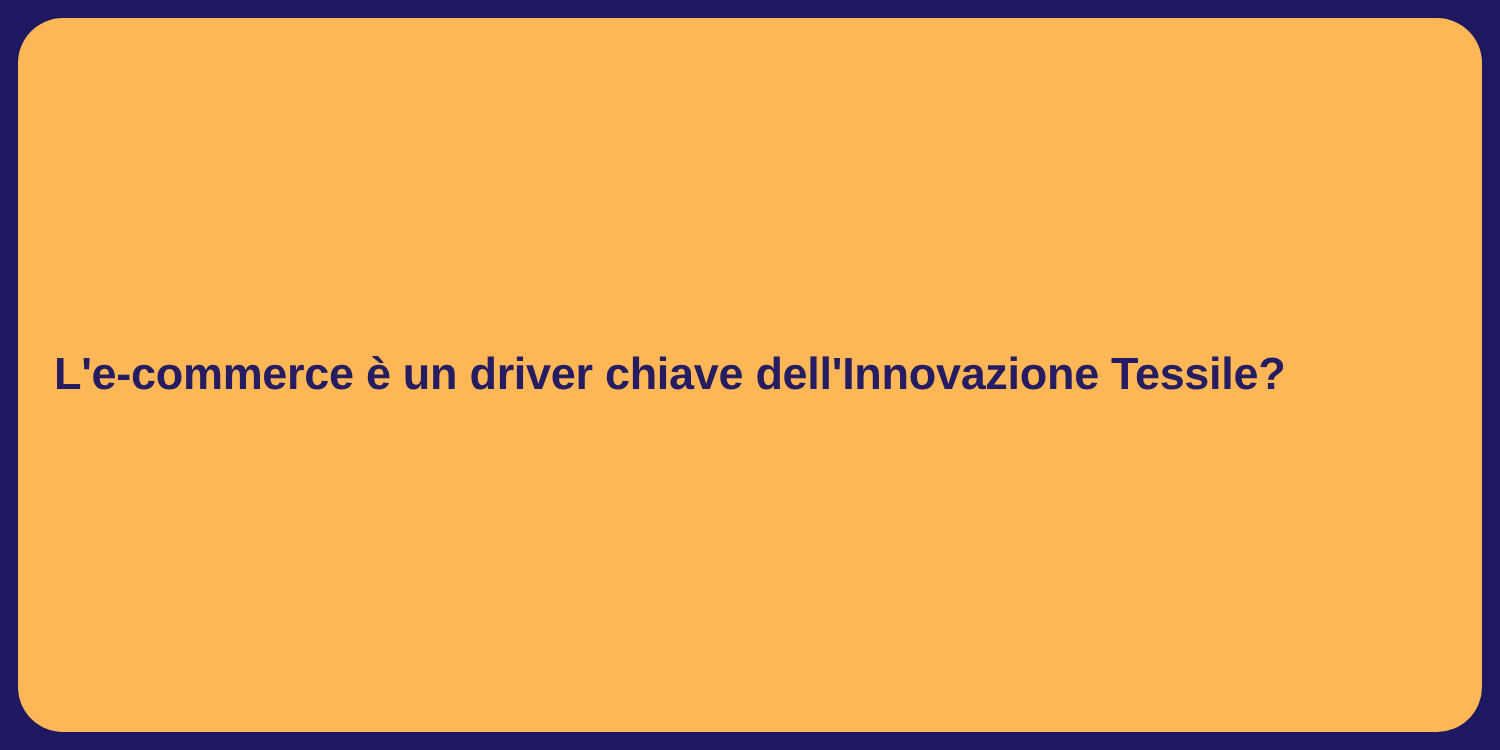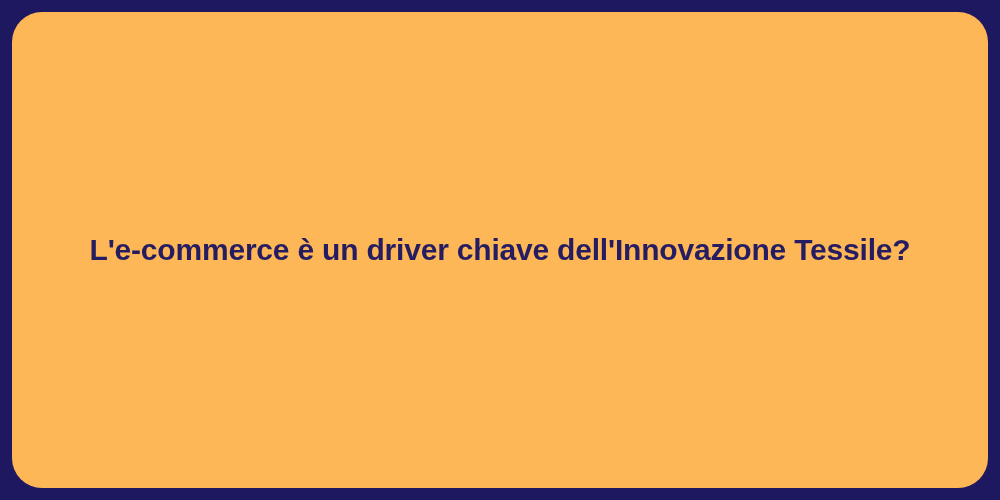--- a/index.html
+++ b/index.html
@@ -21,21 +21,20 @@
     padding: 12px;
   }
   #banner-panel {
     box-sizing: border-box;
     width: 100%;
     height: 100%;
     background: #FDB757;
     border-radius: 30px;
     display: flex;
     align-items: center;
-    justify-content: center;
     text-align: center;
   }
   #headline {
     display: block;
     margin: 0;
     padding: 0 24px;
     font-family: "Liberation Sans", sans-serif;
     font-size: 30px;
     font-weight: bold;
     line-height: 1.25;

